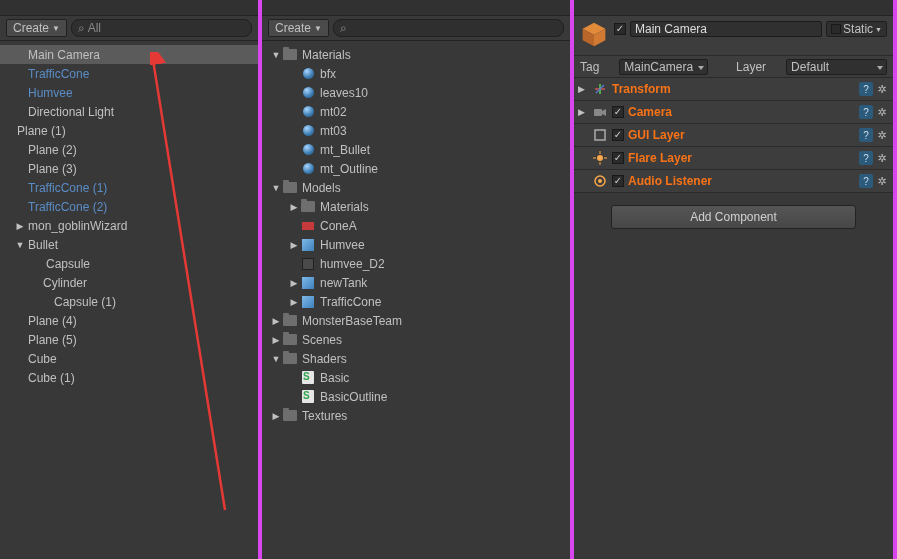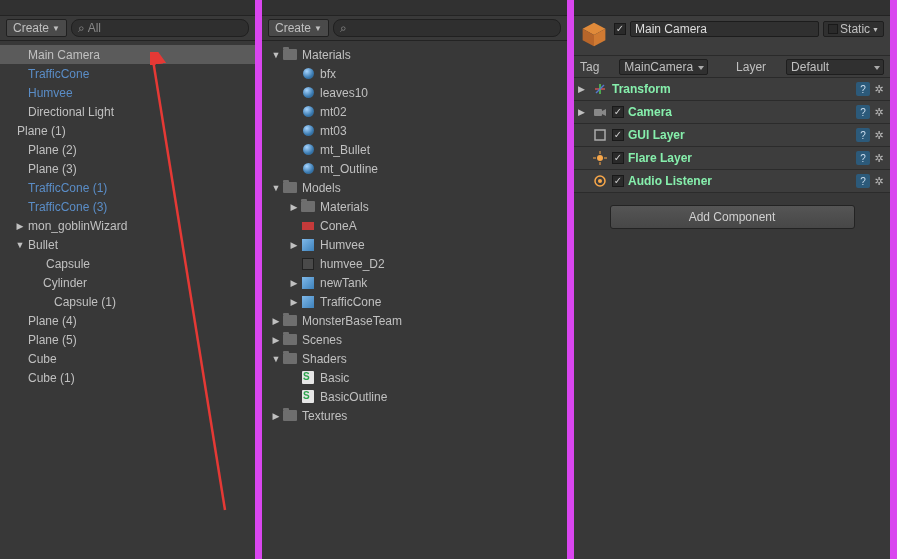--- a/index.html
+++ b/index.html
@@ -1,17 +1,17 @@
 <!DOCTYPE html>
 <html><head>
 <meta charset="utf-8">
 <style>
 *{margin:0;padding:0;box-sizing:border-box;font-family:Arial,sans-serif;font-size:12px;-webkit-user-select:none;user-select:none}
 body{background:#383838;color:#c0c0c0;width:897px;height:559px;overflow:hidden;display:flex;position:relative}
-.panel{background:#383838;border-right:7px solid #d946ef;display:flex;flex-direction:column;height:100%}
+.panel{background:#383838;border-right:4px solid #d946ef;display:flex;flex-direction:column;height:100%}
 .panel-hierarchy{width:262px}
 .panel-project{width:312px}
 .panel-inspector{flex:1}
 .topbar{height:25px;background:#393939;border-bottom:1px solid #232323;display:flex;align-items:center;gap:4px;padding:2px 6px}
 .toprow{height:16px;background:#313131;border-bottom:1px solid #232323;display:flex;align-items:center;padding:0 6px;font-size:11px}
 .btn-small{background:#4a4a4a;border:1px solid #202020;color:#c0c0c0;height:18px;padding:0 6px;display:flex;align-items:center;gap:3px;border-radius:2px;cursor:pointer;font-size:11px}
 .search-box{flex:1;height:18px;background:#2f2f2f;border:1px solid #202020;border-radius:8px;display:flex;align-items:center;padding:0 6px;color:#888;font-size:11px}
 .panel-body{flex:1;overflow:hidden;padding-top:4px}
 .tree-row{height:19px;display:flex;align-items:center;padding-left:6px;cursor:pointer;white-space:nowrap}
 .tree-row.selected{background:#5b5b5b}
@@ -30,21 +30,21 @@
 .insp-header{height:40px;background:#3d3d3d;border-bottom:1px solid #2a2a2a;display:flex;align-items:flex-start;padding:4px 6px;gap:6px}
 .insp-cube{width:28px;height:28px}
 .insp-title-row{display:flex;align-items:center;gap:4px;height:18px}
 .insp-second-row{height:22px;display:flex;align-items:center;gap:20px;padding:0 6px;background:#3d3d3d;border-bottom:1px solid #2a2a2a;font-size:11px}
 .tag-dd{background:#303030;border:1px solid #1e1e1e;color:#c0c0c0;height:16px;padding:0 14px 0 4px;font-size:11px;border-radius:2px;position:relative}
 .tag-dd:after{content:"";position:absolute;right:3px;top:6px;border-left:3px solid transparent;border-right:3px solid transparent;border-top:4px solid #aaa}
 .static-btn{background:#303030;border:1px solid #1e1e1e;color:#c0c0c0;height:16px;padding:0 4px;font-size:11px;border-radius:2px;display:flex;align-items:center;gap:2px}
 .comp{height:23px;background:#3d3d3d;border-bottom:1px solid #2b2b2b;display:flex;align-items:center;padding:0 4px;gap:4px}
 .comp .arrow{width:10px;font-size:9px;color:#c0c0c0}
 .comp .ic{width:16px;height:16px;display:flex;align-items:center;justify-content:center}
-.comp .name{font-weight:bold;font-size:12px;color:#86efac;flex:1}
+.comp .name{font-weight:bold;font-size:12px;color:#f97316;flex:1}
 .comp .right-icons{display:flex;gap:0;align-items:center}
 .help-ic{width:14px;height:14px;background:#2c5a7a;border-radius:2px;display:flex;align-items:center;justify-content:center;color:#cde;font-size:10px;margin-right:2px}
 .gear-ic{width:14px;height:14px;display:flex;align-items:center;justify-content:center;color:#bbb;font-size:11px}
 .checkbox{width:12px;height:12px;background:#2a2a2a;border:1px solid #191919;display:inline-flex;align-items:center;justify-content:center;color:#ccc;font-size:10px;line-height:1}
 .add-comp-btn{width:245px;height:24px;margin:12px auto 0;background:linear-gradient(#555,#474747);border:1px solid #232323;border-radius:3px;display:flex;align-items:center;justify-content:center;color:#d0d0d0;cursor:pointer}
 .arrow-svg{position:absolute;top:52px;left:150px;pointer-events:none;z-index:100}
 </style>
 </head>
 <body>
 
@@ -88,21 +88,21 @@
       <div class="tree-row" style="padding-left: 14px;">
         <span class="arrow"></span>
         <span class="label">Plane (3)</span>
       </div>
       <div class="tree-row" style="padding-left: 14px;">
         <span class="arrow"></span>
         <span class="label blue">TrafficCone (1)</span>
       </div>
       <div class="tree-row" style="padding-left: 14px;">
         <span class="arrow"></span>
-        <span class="label blue">TrafficCone (3)</span>
+        <span class="label blue">TrafficCone (2)</span>
       </div>
       <div class="tree-row" style="padding-left: 14px;">
         <span class="arrow">▶</span>
         <span class="label">mon_goblinWizard</span>
       </div>
       <div class="tree-row" style="padding-left: 14px;">
         <span class="arrow">▼</span>
         <span class="label">Bullet</span>
       </div>
       <div class="tree-row" style="padding-left: 32px;">

